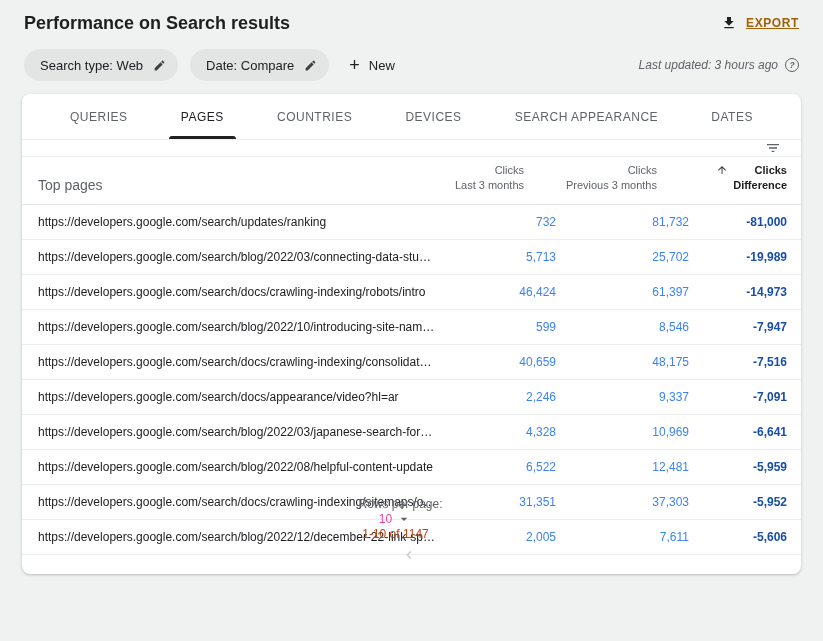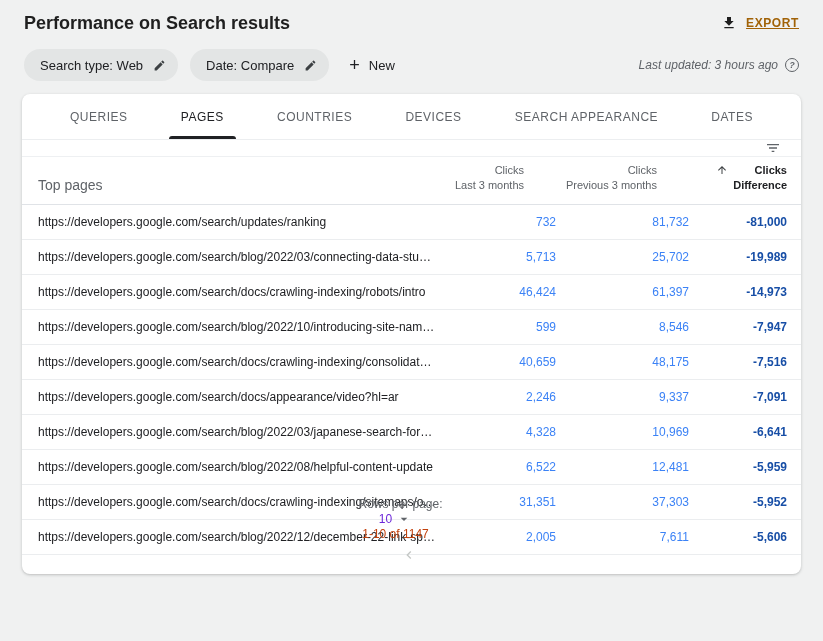--- a/index.html
+++ b/index.html
@@ -77,21 +77,21 @@
   .cell-num { text-align:right; color:#3b82f6; }
   .cell-diff { color:#174ea6; font-weight:700; }
   
   .tfoot {
     margin-top:auto; display:flex; align-items:center; justify-content:flex-end;
     height:42px; padding-right:6px; color:#5f6368; font-size:12px;flex-direction:column;
   }
   .rpp-label { margin-right:16px; }
   .rpp-select {
     display:flex; align-items:center; gap:4px; background:none; border:none;
-    font-family:inherit; font-size:12px; color:#6d28d9; cursor:pointer; margin-right:26px;
+    font-family:inherit; font-size:12px; color:#ec4899; cursor:pointer; margin-right:26px;
   }
   .range-label { margin-right:26px; color:#c2410c; }
   .pg-btn { background:none; border:none; cursor:pointer; display:flex; align-items:center; padding:6px; }
 </style>
 </head>
 <body>
 
 <div class="topbar">
   <div class="page-title">Performance on Search results</div>
   <button class="export-btn">

